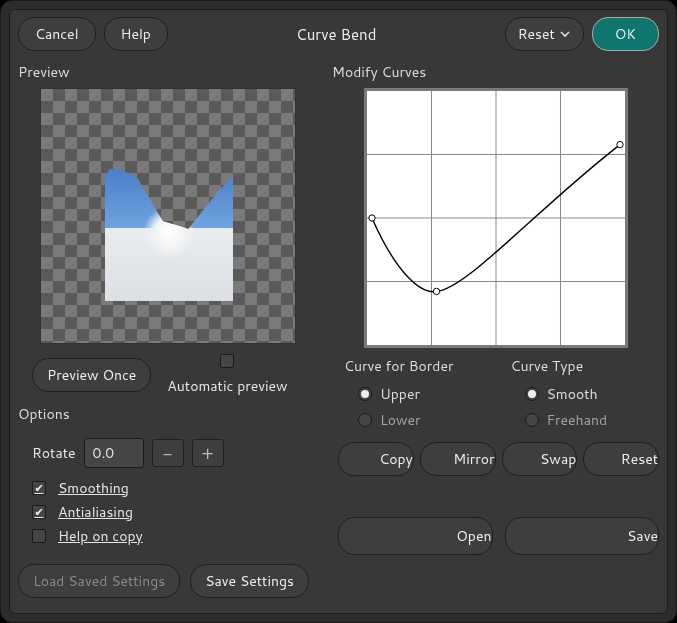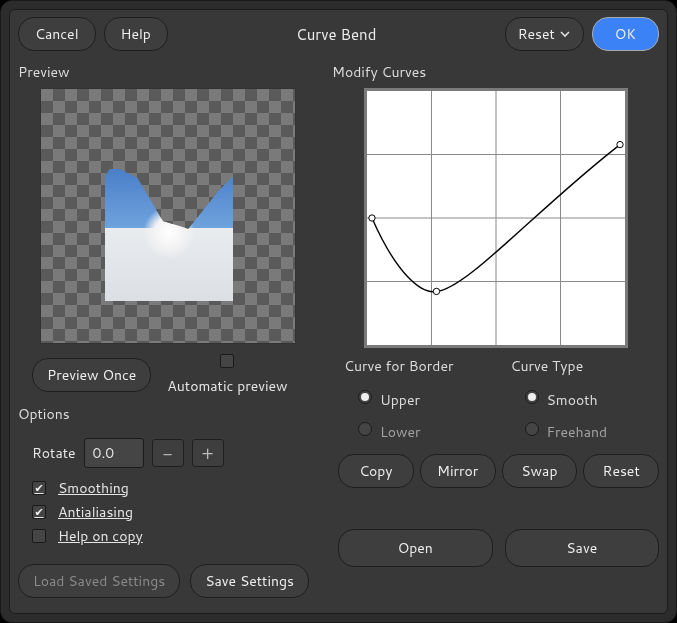--- a/index.html
+++ b/index.html
@@ -42,26 +42,26 @@
     color: #eee;
   }
   .btn {
     background: #3e3e3e;
     border: 1px solid #1f1f1f;
     color: #eee;
     padding: 6px 16px;
     border-radius: 16px;
     font-size: 14px;
     cursor: pointer;
-    text-align: center;
+    text-align: right;
     user-select: none;
   }
   .btn-ok {
     border: 1px solid #aaa;
-    background: #3b82f6;
+    background: #0f766e;
     padding: 6px 22px;
   }
   .btn-reset {
     display: flex;
     align-items: center;
     gap: 4px;
     padding: 6px 12px;
   }
   .chev { width: 12px; height: 12px; }
   .content {
@@ -191,21 +191,21 @@
   .rc-col .section-label{ margin-bottom:8px; }
   .radio-line{ display:flex; align-items:center; gap:8px; margin:4px 0 6px 14px; cursor:pointer;}
   .rb{
     width:14px; height:14px; border-radius:50%;
     border:1px solid #1a1a1a; background:#454545;
     display:flex; align-items:center; justify-content:center;
   }
   .rb.checked::after{
     content:""; width:8px; height:8px; border-radius:50%; background:#eee;
   }
-  .radio-line .lab{ color:#ddd;margin-top:6px; }
+  .radio-line .lab{ color:#ddd; }
   .radio-line.dim .lab{ color:#a3a3a3; }
   .action-row{
     display:flex; gap:6px;
     margin-top:6px;
     padding-left:6px;
   }
   .action-row .btn{ flex:1; padding:6px 0; }
   .open-save{
     display:flex; gap:12px;
     margin-top:30px;

